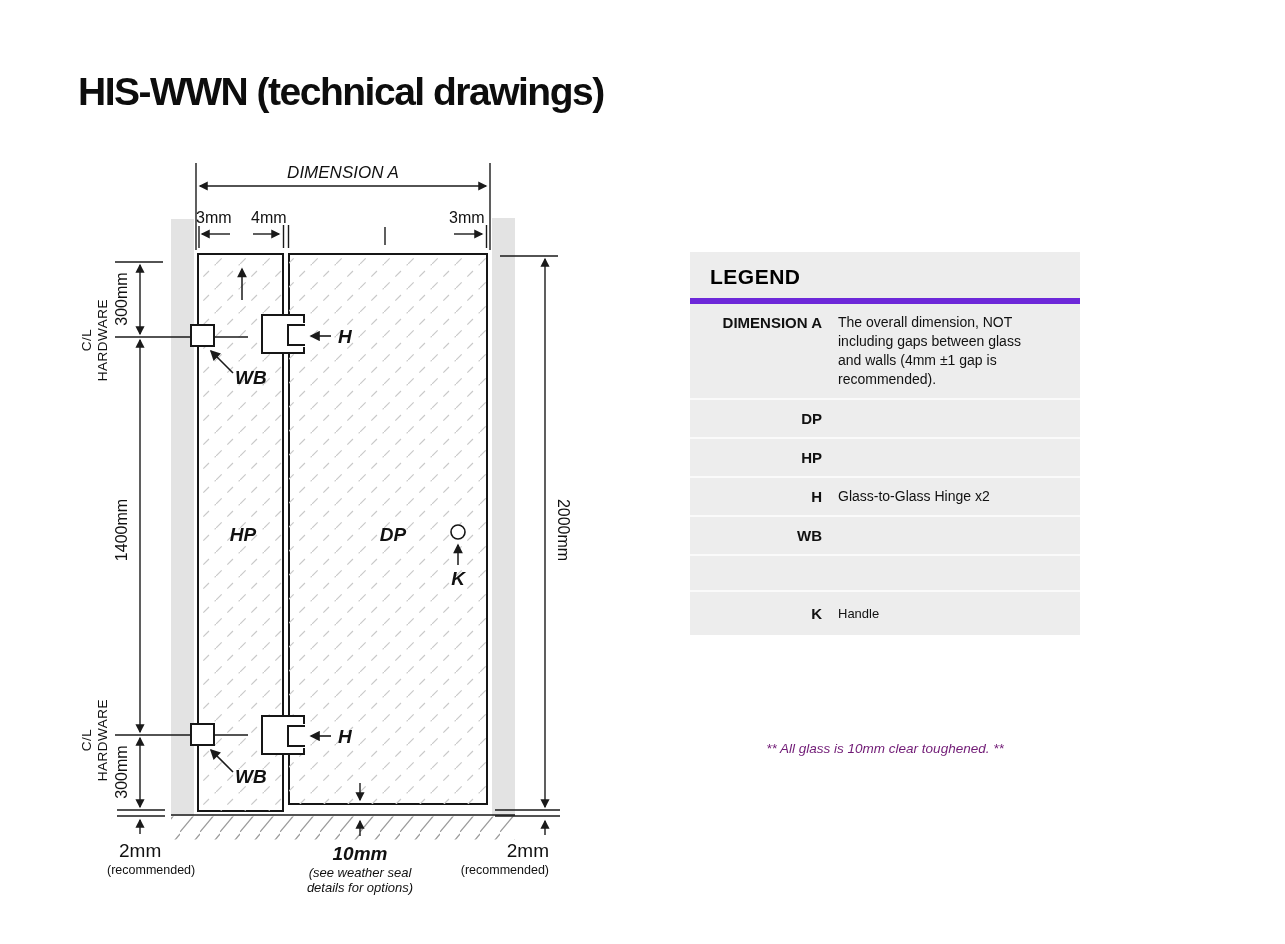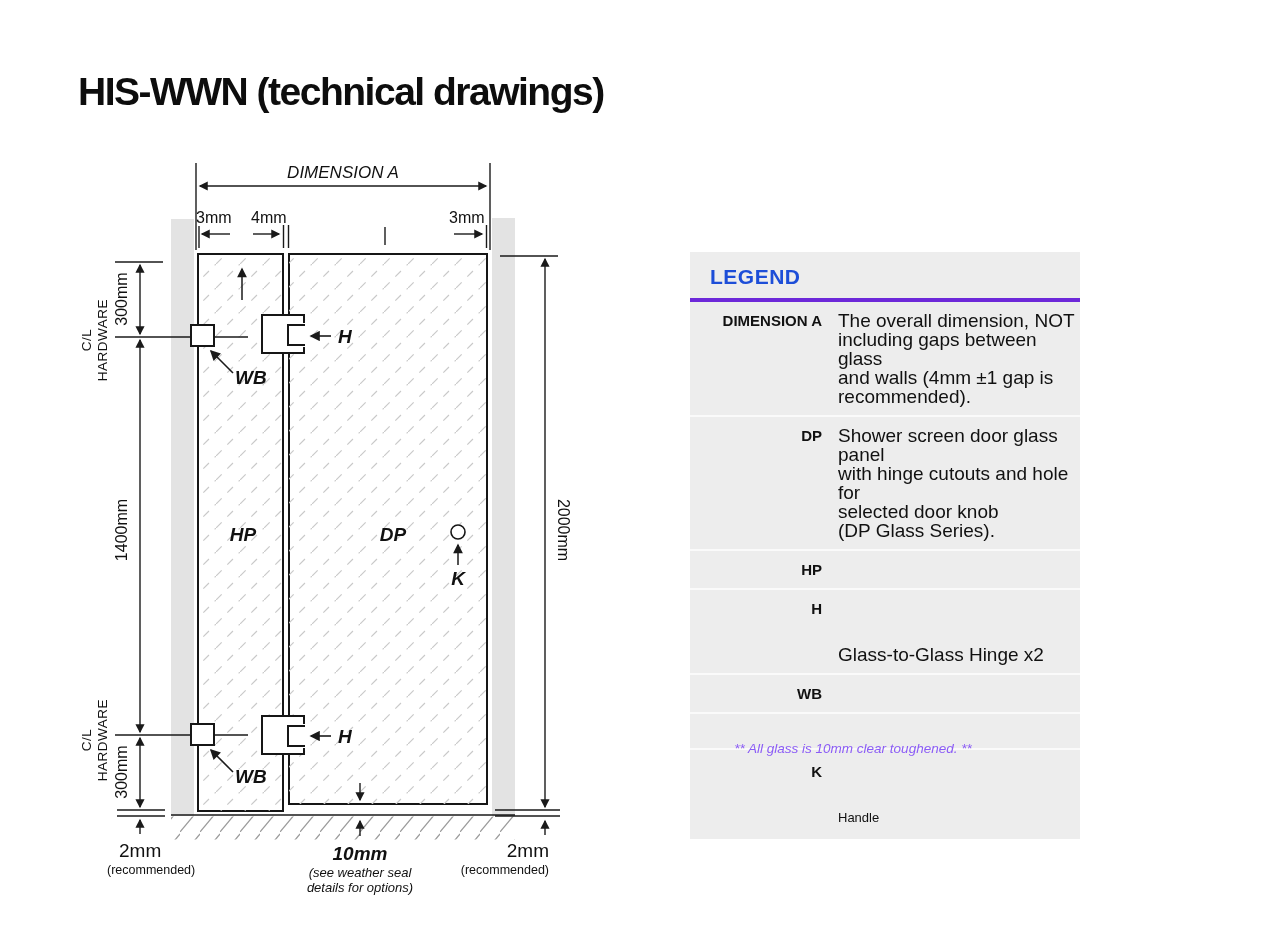--- a/index.html
+++ b/index.html
@@ -14,31 +14,31 @@
   .cl-text{font-size:13.5px;letter-spacing:0.5px;}
   .it{font-style:italic;}
   .dimA{font-size:17px;font-style:italic;}
   .panel-label{font-size:19px;font-style:italic;font-weight:bold;}
   .hw-label{font-size:19px;font-style:italic;font-weight:bold;}
   .t19{font-size:19px;}
   .t13i{font-size:13px;font-style:italic;}
 
   .legend{position:absolute;left:690px;top:252px;width:390px;background:#ededed;}
   .legend-title{padding:13px 0 9px 20px;font-size:21px;font-weight:bold;letter-spacing:0.5px;
-                border-bottom:4px solid #6d28d9;color:#1d4ed8;}
+                border-bottom:6px solid #6d28d9;color:#000000;}
   .legend-row{display:flex;padding:9px 0;border-bottom:2px solid #fafafa;}
   .legend-row:last-child{border-bottom:none;}
   .legend-row .term{flex:none;width:132px;text-align:right;font-weight:bold;font-size:15px;line-height:19px;}
-  .legend-row .desc{margin-left:16px;font-size:19px;line-height:19px;white-space:pre-line;}
-  .legend-row .desc.nowrap{white-space:nowrap;margin-top:46px;}
+  .legend-row .desc{margin-left:16px;font-size:14px;line-height:19px;white-space:pre-line;}
+  .legend-row .desc.nowrap{white-space:nowrap;}
   .legend-row-empty{height:16px;}
   .legend-row-k{padding:12px 0;}
   .legend-row-k .desc{font-size:13px;}
-  .footnote{position:absolute;left:658px;top:741px;width:390px;text-align:center;
-            font-size:13.5px;font-style:italic;color:#8b5cf6;}
+  .footnote{position:absolute;left:690px;top:741px;width:390px;text-align:center;
+            font-size:13.5px;font-style:italic;color:#701a75;}
 </style>
 </head>
 <body>
 
 <div class="canvas">
 
   <h1 class="page-title">HIS-WWN (technical drawings)</h1>
 
   <svg class="drawing" viewBox="0 0 1285 944">
     <defs>
@@ -164,24 +164,20 @@
     <div class="legend-row">
       <div class="term">DIMENSION A</div>
       <div class="desc">The overall dimension, NOT
 including gaps between glass
 and walls (4mm ±1 gap is
 recommended).</div>
     </div>
 
     <div class="legend-row">
       <div class="term">DP</div>
-      <div class="desc">Shower screen door glass panel
-with hinge cutouts and hole for
-selected door knob
-(DP Glass Series).</div>
     </div>
 
     <div class="legend-row">
       <div class="term">HP</div>
     </div>
 
     <div class="legend-row">
       <div class="term">H</div>
       <div class="desc nowrap">Glass-to-Glass Hinge x2</div>
     </div>

